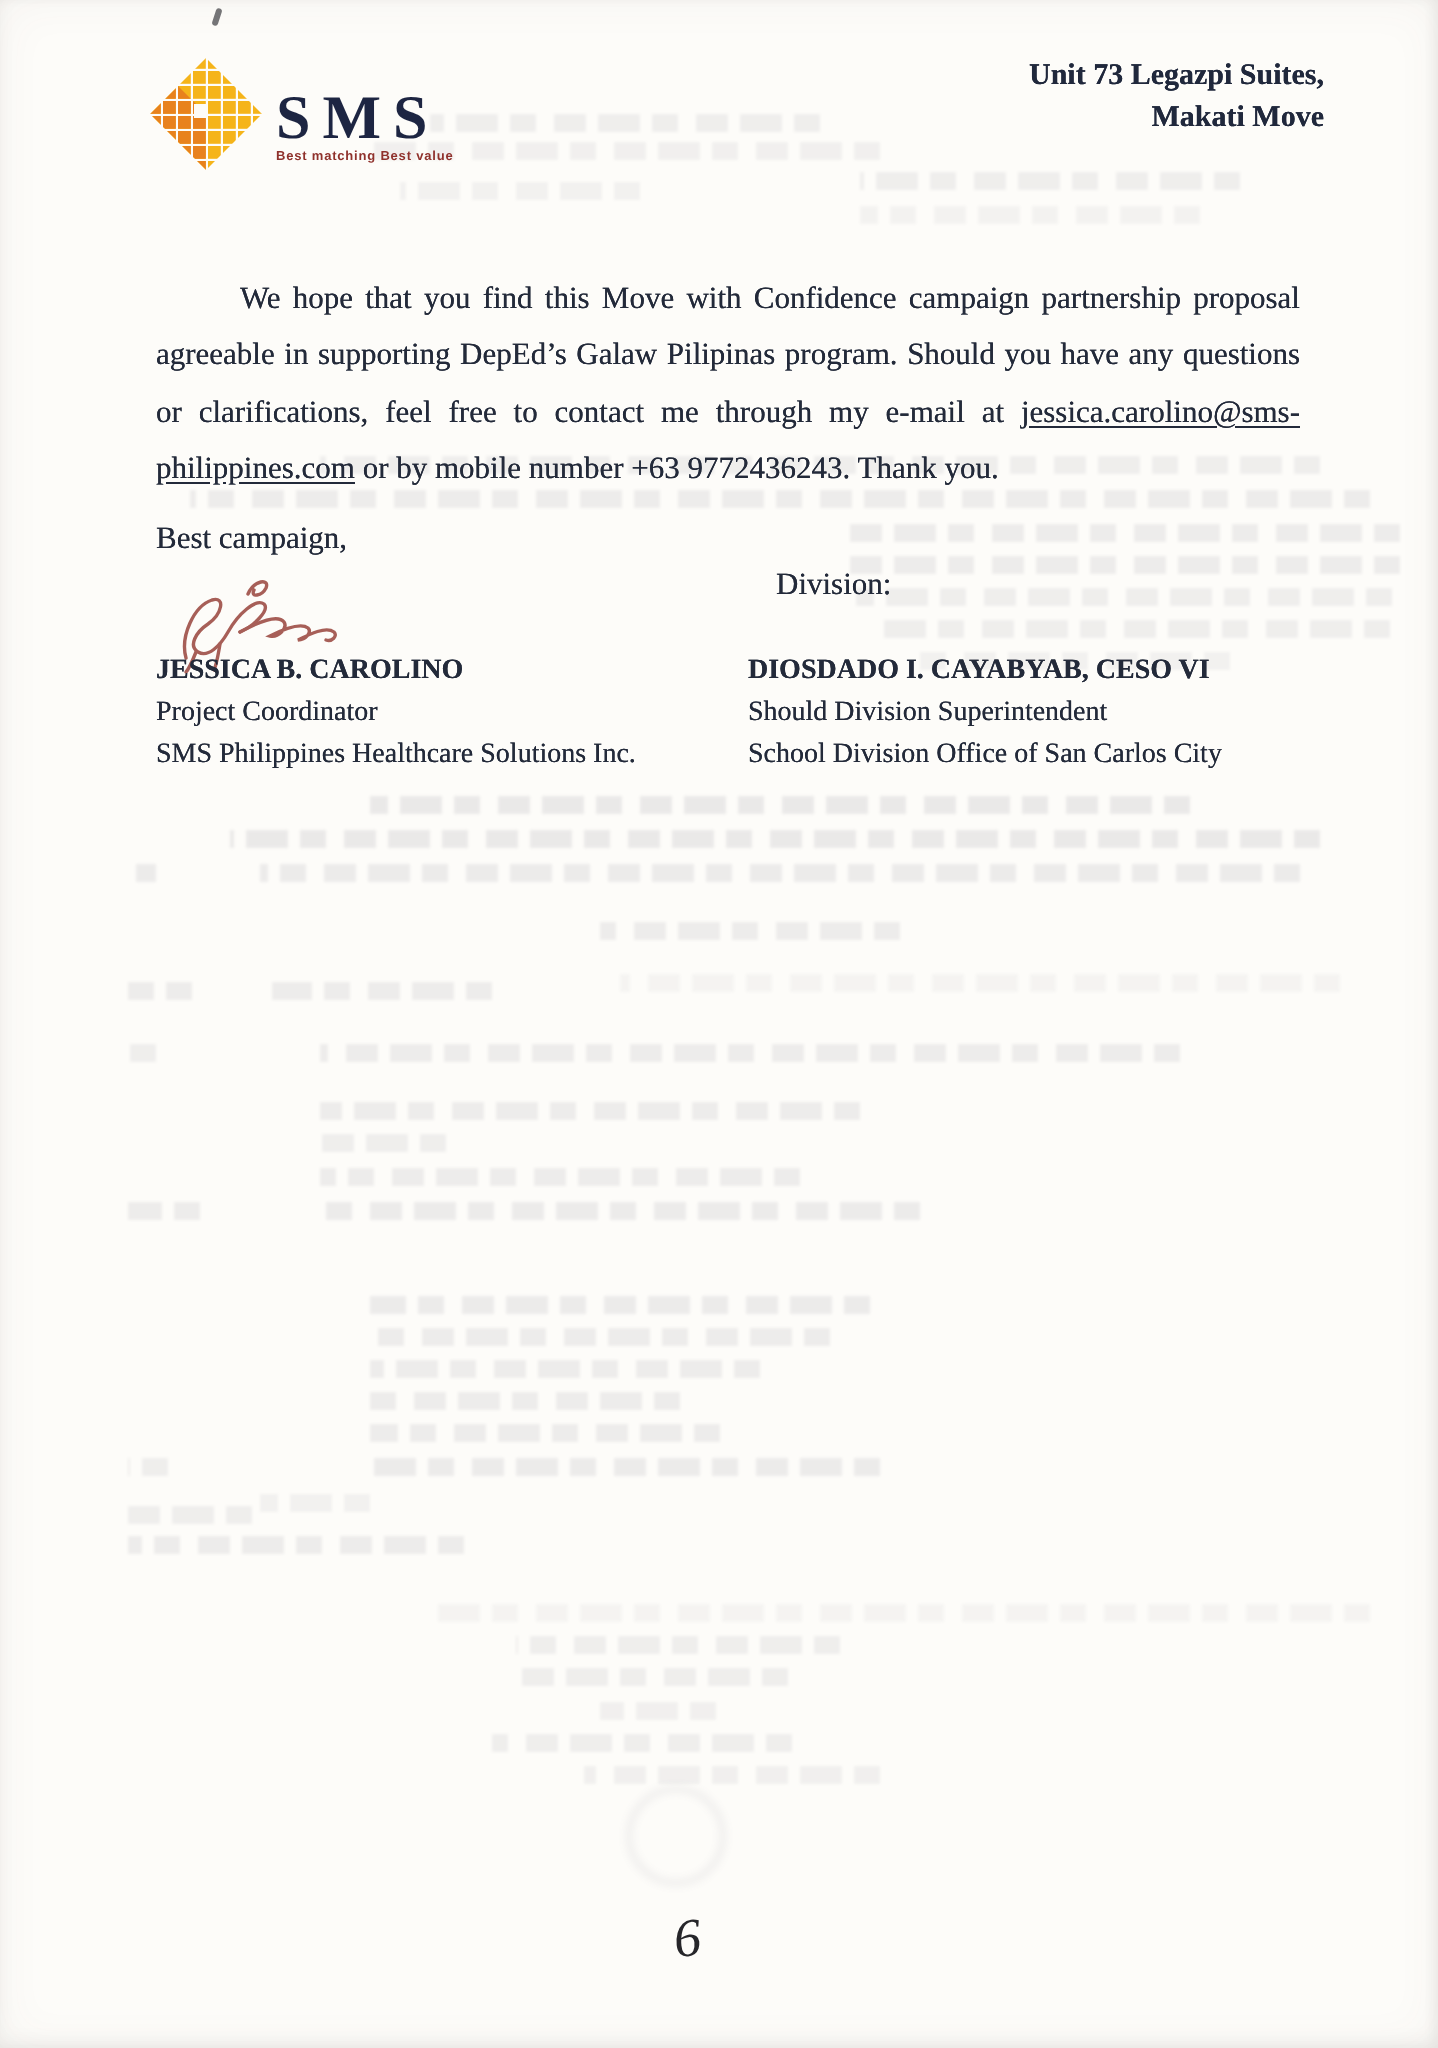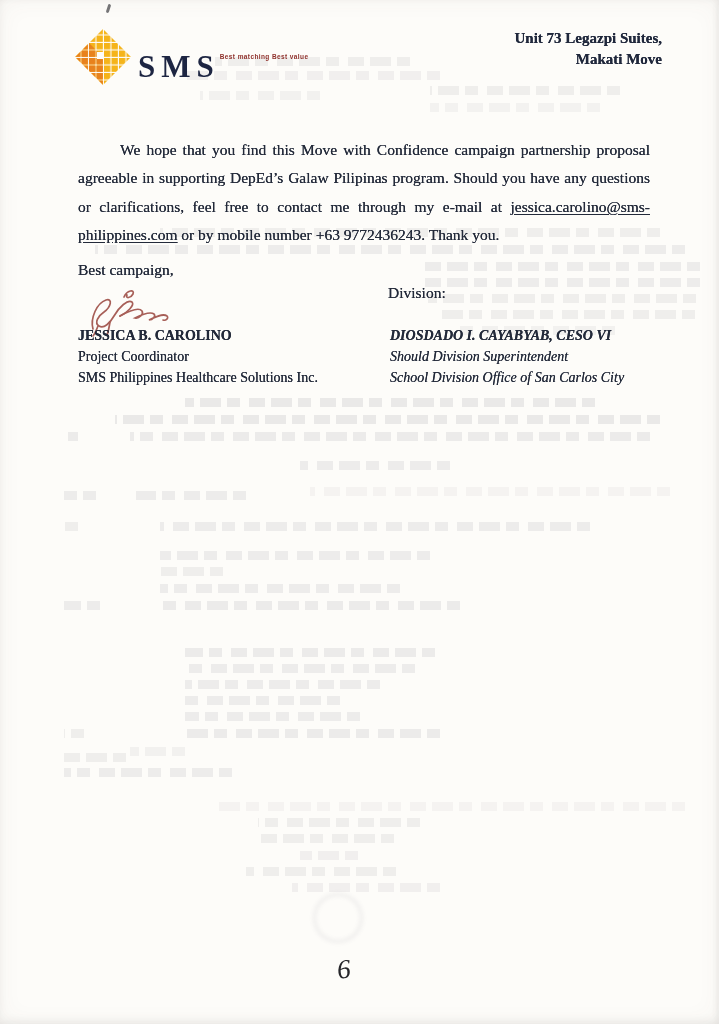--- a/index.html
+++ b/index.html
@@ -9,39 +9,39 @@
   html,body{margin:0;padding:0;}
   body{font-family:"Liberation Serif", serif; background:#e8e8e6;}
   .page{
     position:relative; width:719px; height:1024px; margin:0 auto;
     background:#fdfcf9; overflow:hidden; color:var(--text-ink);
     box-shadow: inset 0 0 24px rgba(90,85,70,.05), inset -3px 0 6px rgba(0,0,0,.035), inset 0 -4px 9px rgba(0,0,0,.045);
   }
   
   .logo{position:absolute; left:74px; top:28px; display:flex; align-items:flex-end; gap:6px;}
   .logo svg{display:block;}
-  .logo-text{display:flex; flex-direction:row; padding-bottom:4px;justify-content:space-between;}
+  .logo-text{display:flex; flex-direction:column; padding-bottom:4px;justify-content:space-between;}
   .wordmark{font-size:31px; font-weight:700; letter-spacing:6px; color:var(--brand-navy); line-height:30px;}
   .tagline{font-family:"Liberation Sans", sans-serif; font-size:6.5px; font-weight:700; letter-spacing:.4px; color:var(--brand-red); margin-top:1px;}
   .address{
     position:absolute; right:57px; top:28px; text-align:right;
     font-size:15px; font-weight:700; line-height:21px; color:#20283c;
     text-shadow:0 0 .3px currentColor;
   }
   
   .body-par{
     position:absolute; left:78px; top:136px; width:572px; margin:0;
     font-size:15.5px; line-height:28.4px; text-align:justify; text-indent:42px;
     text-shadow:0 0 .3px currentColor;
   }
   .email{text-decoration:underline; text-underline-offset:2px;}
   .closing{position:absolute; left:78px; top:261px; font-size:15.5px; text-shadow:0 0 .3px currentColor;}
   .conforme{position:absolute; left:388px; top:284px; font-size:15.5px; text-shadow:0 0 .3px currentColor;}
   .sig-block{position:absolute; top:326px; font-size:14px; line-height:20.8px; text-shadow:0 0 .3px currentColor;}
-  .sig-left{left:78px;} .sig-right{left:390px;font-style:italic;}
+  .sig-left{left:78px;} .sig-right{left:374px;}
   .sig-name{font-weight:700;}
   .signature{position:absolute; left:84px; top:288px; opacity:.88;}
   
   .artifact-layer{position:absolute; inset:0; pointer-events:none;}
   .bleed-line{
     position:absolute; height:9px; transform:scaleX(-1); filter:blur(.7px);
     background:repeating-linear-gradient(90deg,
       var(--bleed-ink) 0 13px, transparent 13px 19px,
       var(--bleed-ink) 19px 40px, transparent 40px 46px,
       var(--bleed-ink) 46px 62px, transparent 62px 71px);

